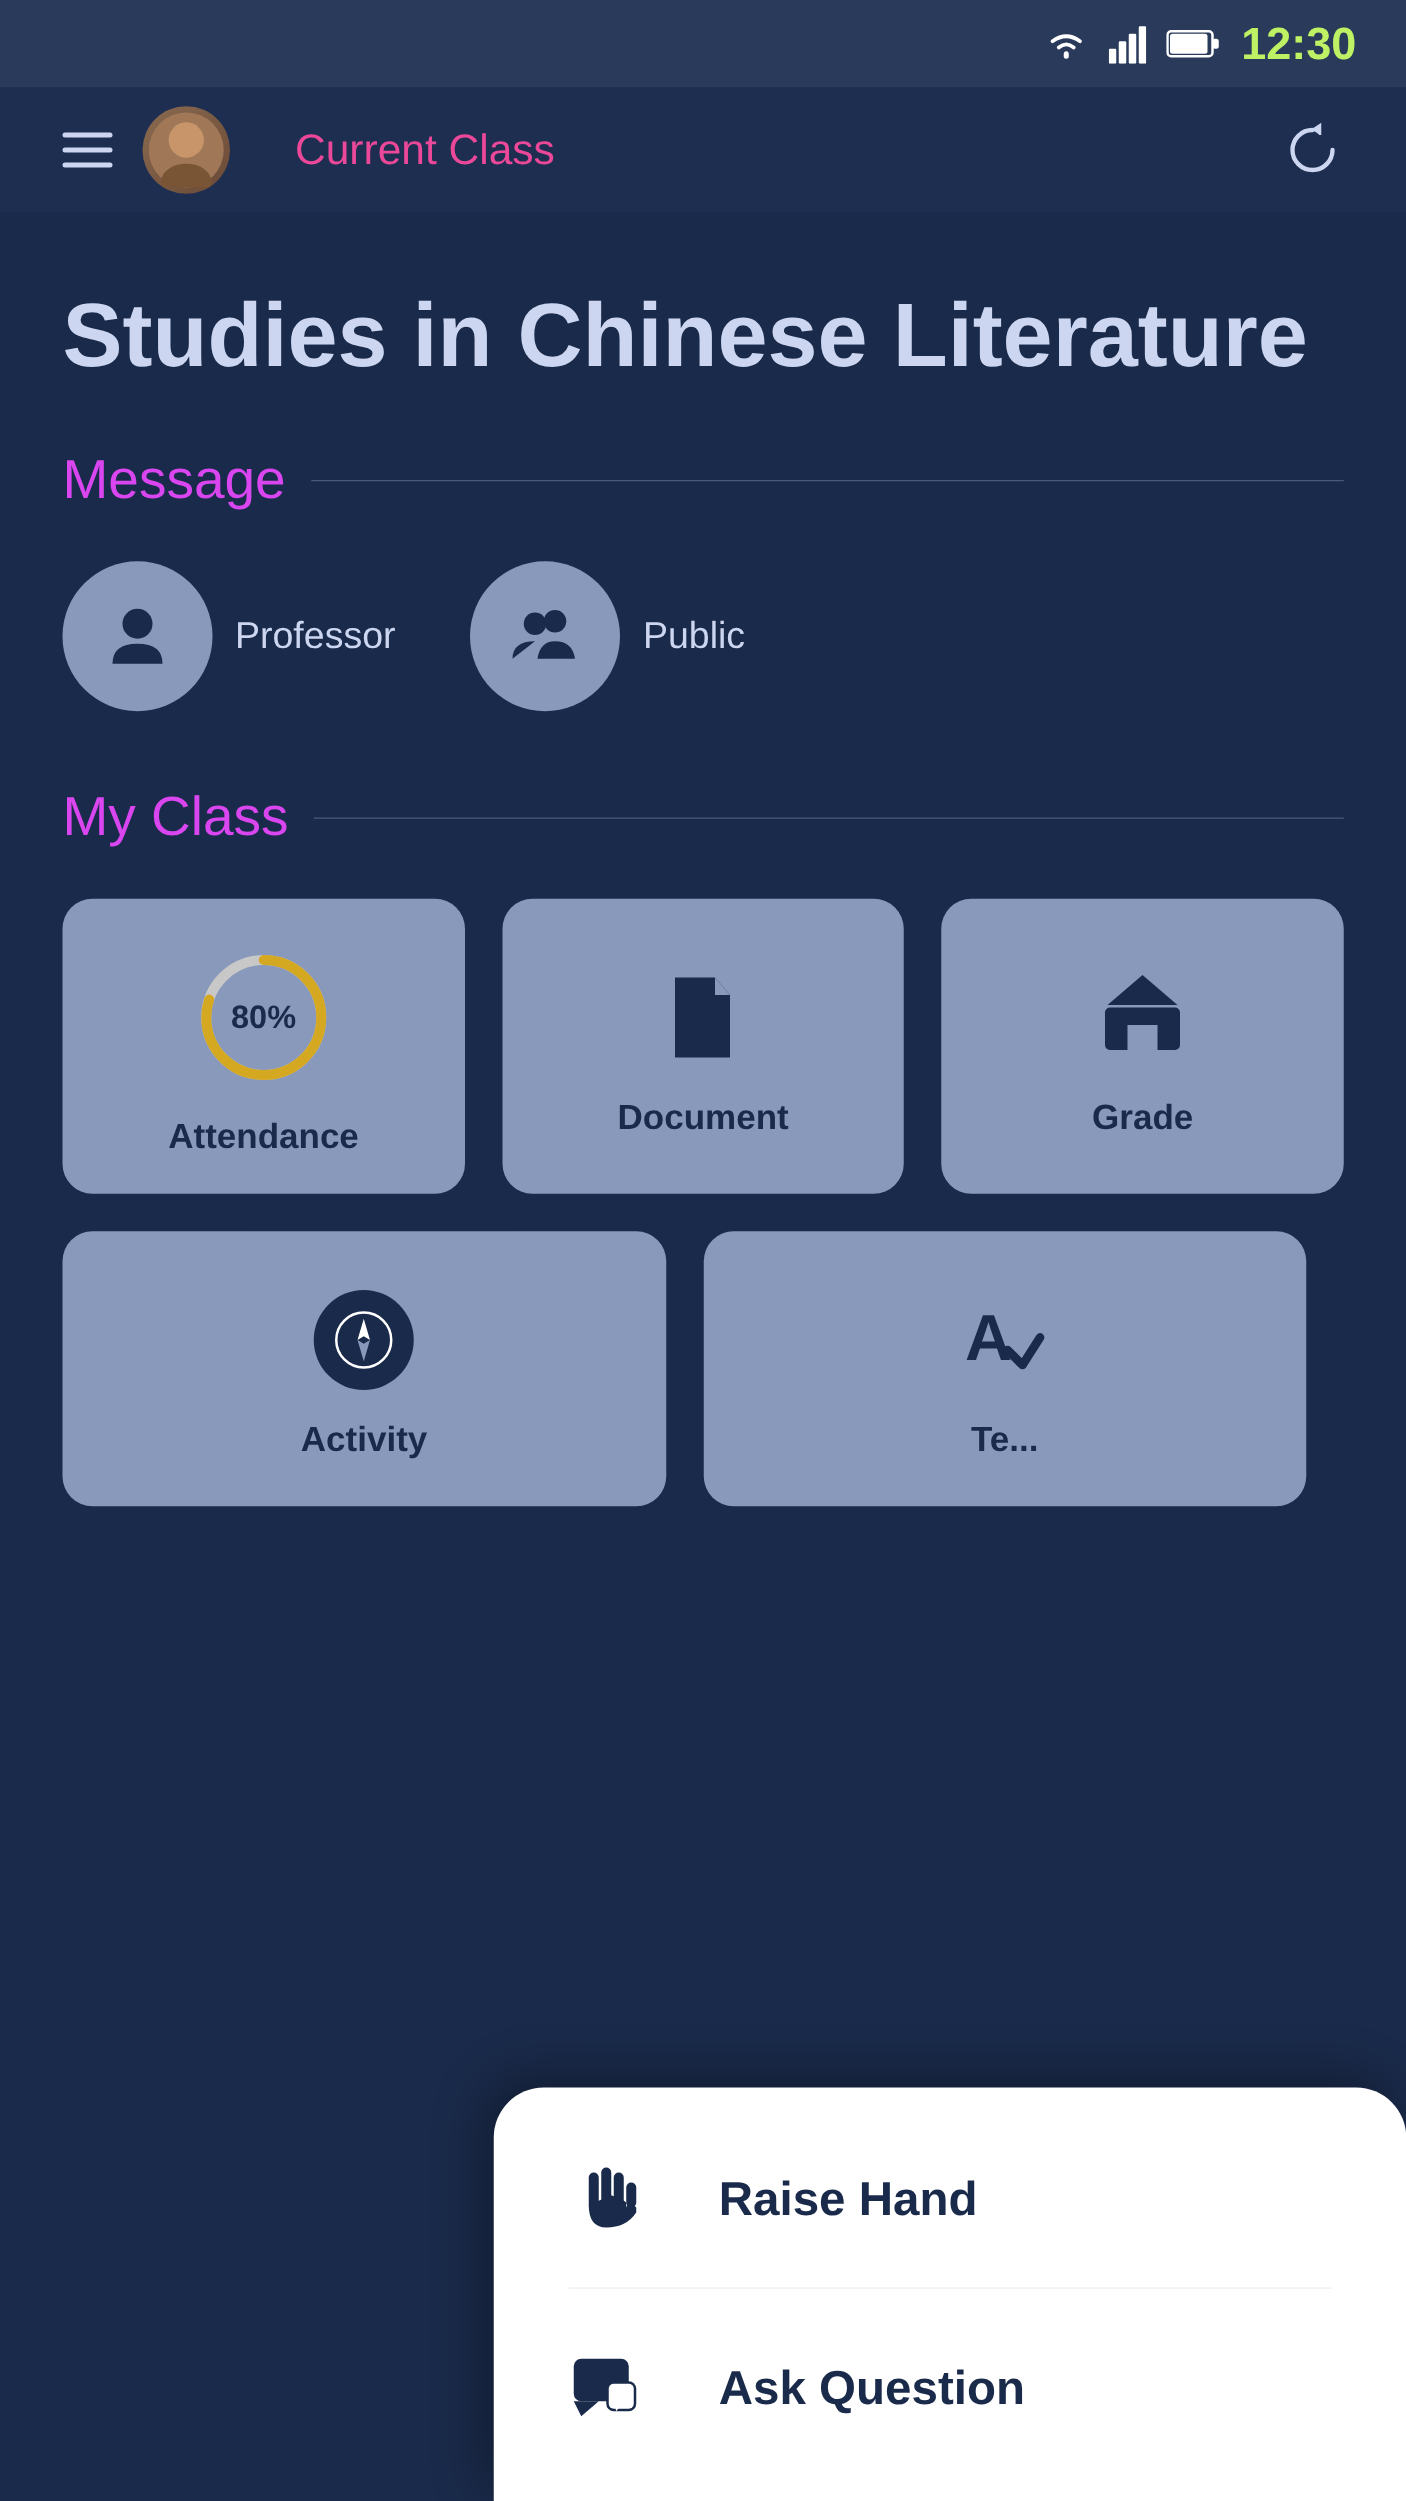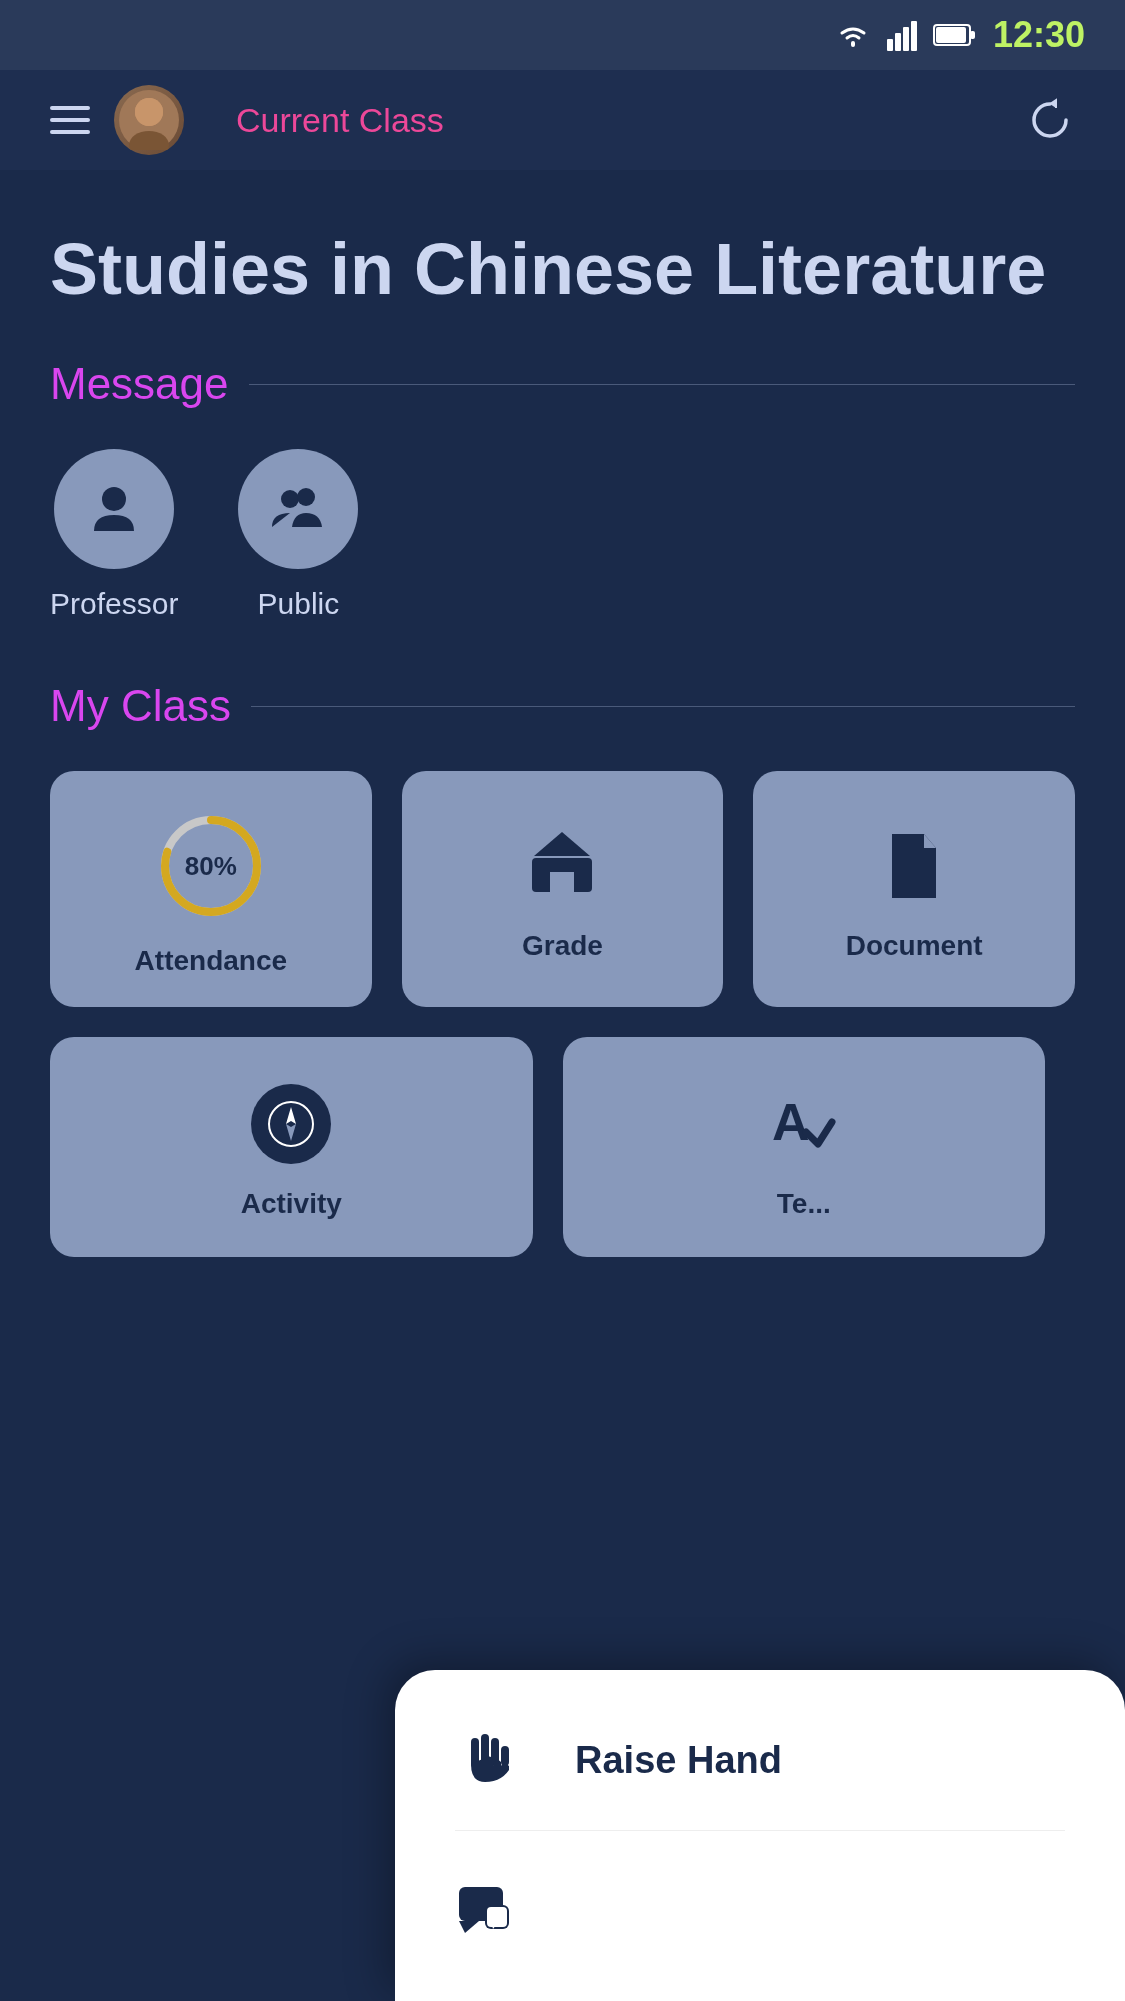--- a/index.html
+++ b/index.html
@@ -134,21 +134,21 @@
     }
 
     
     .message-buttons {
       display: flex;
       gap: 60px;
       margin-bottom: 60px;
     }
     .msg-btn {
       display: flex;
-      flex-direction: column;
+      flex-direction: row;
       align-items: center;
       gap: 18px;
       cursor: pointer;
     }
     .msg-btn-circle {
       width: 120px;
       height: 120px;
       border-radius: 50%;
       background: #8899bb;
       display: flex;
@@ -400,36 +400,36 @@
             <circle cx="55" cy="55" r="46" fill="none" stroke="#d4a820" stroke-width="8" stroke-dasharray="289" stroke-dashoffset="58" stroke-linecap="round" transform="rotate(-90 55 55)"></circle>
           </svg>
           <div class="progress-text">80%</div>
         </div>
         <span class="card-label">Attendance</span>
       </div>
 
       <div class="card">
         <div class="card-icon">
           <svg viewBox="0 0 80 80">
+            <path d="M18 8 L50 8 L62 22 L62 72 L18 72 Z" fill="#1a2a4a"></path>
+            <path d="M50 8 L50 22 L62 22 Z" fill="#8899bb"></path>
+          </svg>
+        </div>
+        <span class="card-label">Document</span>
+      </div>
+
+      <div class="card">
+        <div class="card-icon">
+          <svg viewBox="0 0 80 80">
             <rect x="10" y="32" width="60" height="34" rx="4" fill="#1a2a4a"></rect>
             <polygon points="40,6 12,30 68,30" fill="#1a2a4a"></polygon>
             <rect x="28" y="46" width="24" height="20" fill="#8899bb"></rect>
           </svg>
         </div>
         <span class="card-label">Grade</span>
-      </div>
-
-      <div class="card">
-        <div class="card-icon">
-          <svg viewBox="0 0 80 80">
-            <path d="M18 8 L50 8 L62 22 L62 72 L18 72 Z" fill="#1a2a4a"></path>
-            <path d="M50 8 L50 22 L62 22 Z" fill="#8899bb"></path>
-          </svg>
-        </div>
-        <span class="card-label">Document</span>
       </div>
     </div>
 
     <div class="cards-grid-bottom">
 
       <div class="card">
         <div class="card-icon">
           <div class="compass-bg">
             <svg viewBox="0 0 50 50">
               <circle cx="25" cy="25" r="22" fill="none" stroke="white" stroke-width="2"></circle>
@@ -472,14 +472,15 @@
   <div class="overlay-item">
     <div class="overlay-item-icon">
       <svg viewBox="0 0 60 60" width="60" height="60" fill="#1a2a4a">
         <rect x="4" y="6" width="44" height="34" rx="6" fill="#1a2a4a"></rect>
         <path d="M4 40 L10 52 L24 40" fill="#1a2a4a"></path>
         <rect x="30" y="24" width="24" height="24" rx="6" fill="#1a2a4a"></rect>
         <rect x="32" y="26" width="20" height="20" rx="4" fill="white"></rect>
         <path d="M36 40 L38 48 L44 40" fill="white"></path>
       </svg>
     </div>
+    <span class="overlay-item-label">Ask Question</span>
   </div>
 </div>
 
 </body></html>

